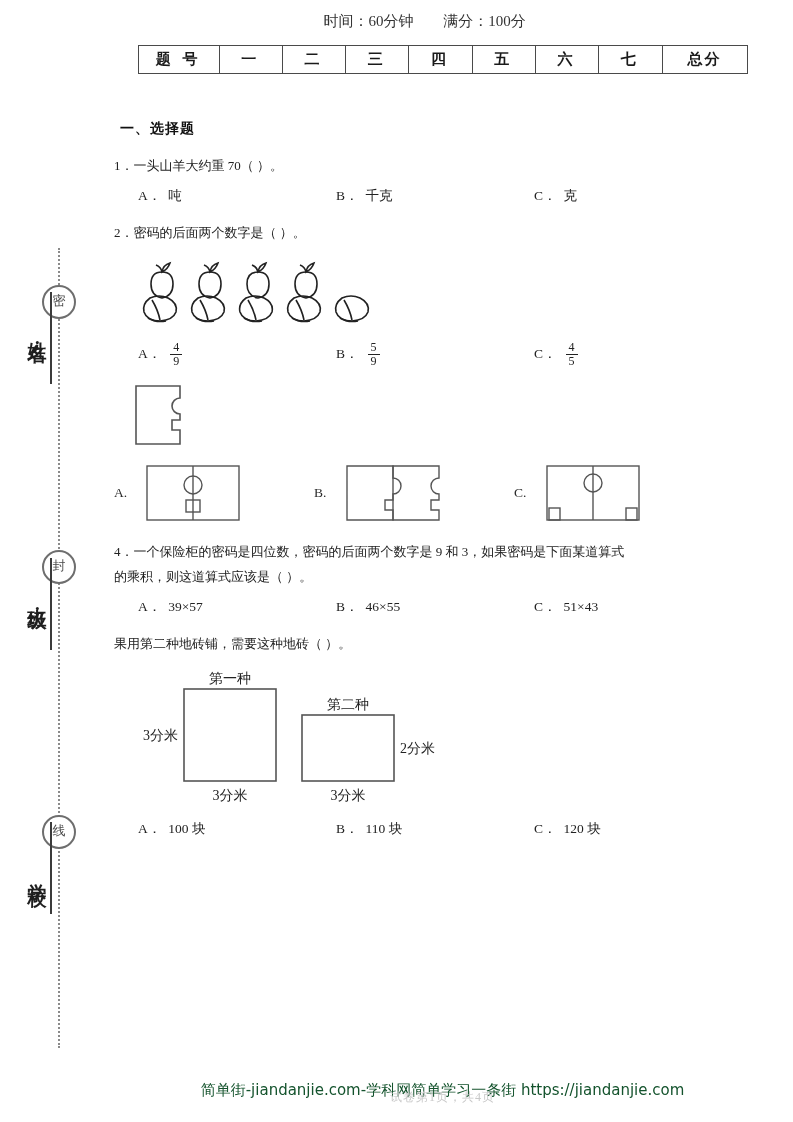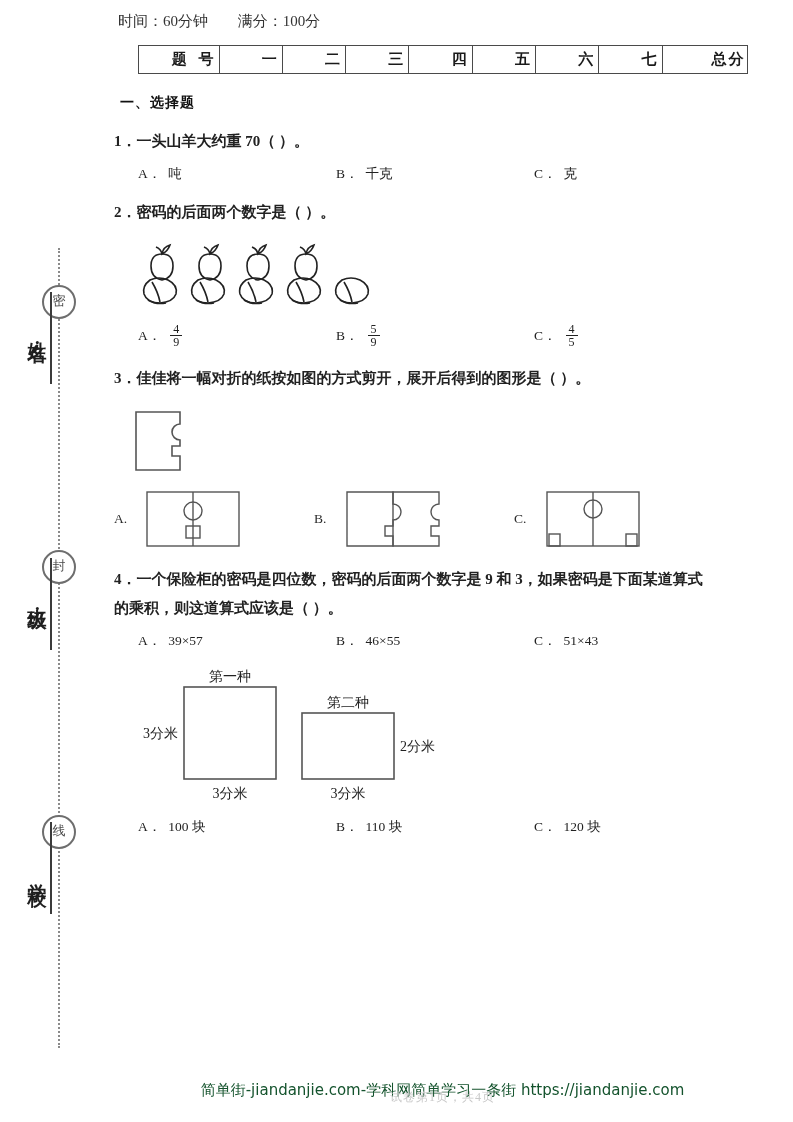--- a/index.html
+++ b/index.html
@@ -84,59 +84,58 @@
     font-weight: bold;
     letter-spacing: 1px;
     color: #111;
     font-family: "Liberation Serif", "DejaVu Serif", serif;
     white-space: nowrap;
     transform: translateX(-6px);
   }
 
   #exam-meta {
     margin: 12px 62px 0 0;
-    text-align: left;
+    text-align: center;
     font-size: 15px;
     color: #333;
   }
   #exam-meta span { margin-left: 26px; }
 
   #score-table {
     margin: 14px auto 0 auto;
     width: 610px;
     border-collapse: collapse;
     table-layout: fixed;
   }
   #score-table td {
     border: 1px solid #4a4a4a;
     height: 25px;
-    text-align: right;
+    text-align: center;
     font-size: 15px;
     font-weight: bold;
     color: #1a1a1a;
     letter-spacing: 4px;
   }
   #score-table td.lbl { width: 78px; }
   #score-table td.total { width: 82px; letter-spacing: 2px; }
 
   .section-head {
-    margin: 20px 0 0 28px;
+    margin: 46px 0 0 28px;
     font-size: 14px;
     font-weight: bold;
     color: #111;
     letter-spacing: 1px;
   }
 
   .q {
     margin: 15px 0 0 22px;
-    font-size: 15px;
+    font-size: 13px;
     line-height: 1.95;
     color: #222;
     max-width: 600px;
-    font-weight: bold;
   }
   .q .qline { display: block; }
 
   .opts {
     margin: 9px 0 0 46px;
     display: flex;
     font-size: 13.5px;
     color: #222;
   }
   .opts .opt { width: 198px; display: flex; align-items: center; }
@@ -335,23 +334,20 @@
     </div>
     <div class="opt">
       <span class="lab">C．</span>
       <span class="frac">
         <span class="num">4</span>
         <span class="den">5</span>
       </span>
     </div>
   </div>
 
-  <div class="q">
-    <span>3．</span><span>佳佳将一幅对折的纸按如图的方式剪开，展开后得到的图形是（   ）。</span>
-  </div>
 
   <div class="q3-fold">
     <svg width="70" height="66" viewBox="0 0 70 66">
       <path d="M4 4 H48 V16 A8 8 0 0 0 48 32 V38 H40 V48 H48 V62 H4 Z" fill="none" stroke="#555" stroke-width="1.6"></path>
     </svg>
   </div>
 
   <div class="q3-answers">
     <div class="ansgroup">
       <span class="lab">A.</span>
@@ -400,20 +396,21 @@
       <span class="lab">B．</span>
       <span>46×55</span>
     </div>
     <div class="opt">
       <span class="lab">C．</span>
       <span>51×43</span>
     </div>
   </div>
 
   <div class="q">
+    <span class="qline">果用第二种地砖铺，需要这种地砖（    ）。</span>
   </div>
 
   <div class="tiles">
     <svg width="340" height="140" viewBox="0 0 340 140">
       <g fill="none" stroke="#555" stroke-width="1.6">
         <rect x="62" y="22" width="92" height="92"></rect>
         <rect x="180" y="48" width="92" height="66"></rect>
       </g>
       <g font-size="14" fill="#222">
         <text x="108" y="16" text-anchor="middle">第一种</text>

